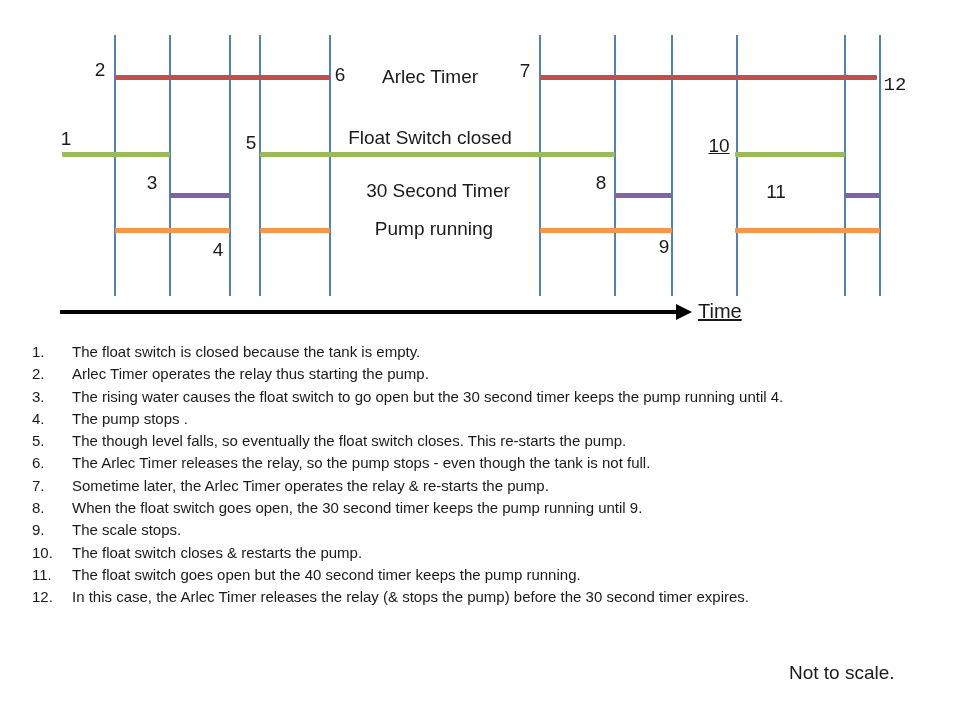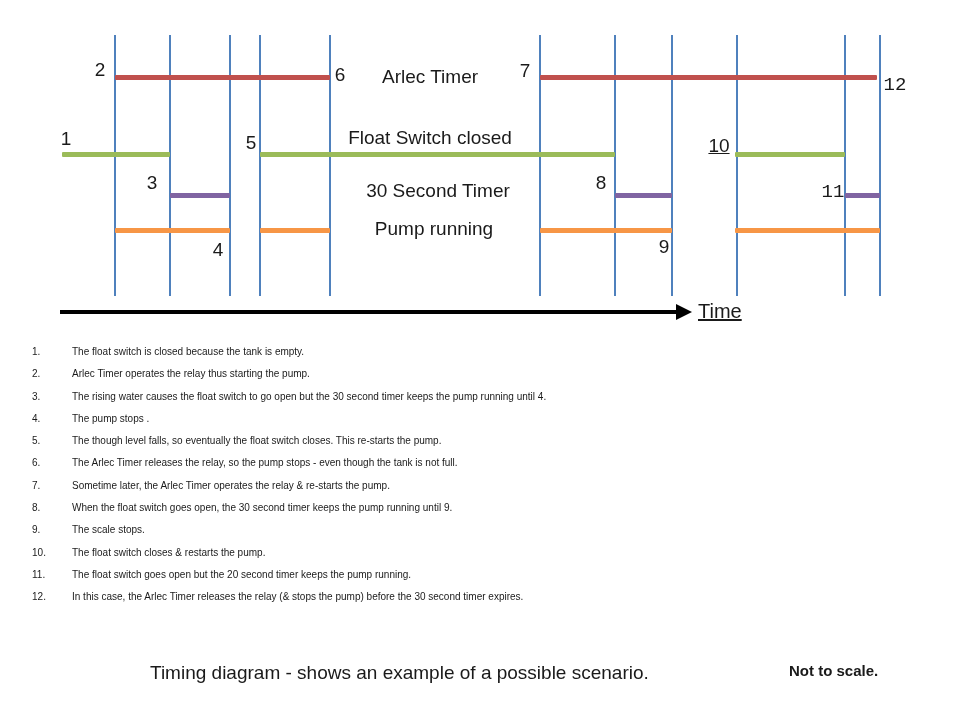--- a/index.html
+++ b/index.html
@@ -53,21 +53,21 @@
     font-size: 20px;
     white-space: nowrap;
     text-decoration: underline;
   }
   #notes-list {
     position: absolute;
     left: 32px;
     top: 341px;
     width: 900px;
     list-style: none;
-    font-size: 10px;
+    font-size: 15px;
     line-height: 22.3px;
     counter-reset: note;
   }
   #notes-list li {
     counter-increment: note;
     position: relative;
     padding-left: 40px;
     white-space: nowrap;
   }
   #notes-list li::before {
@@ -79,23 +79,22 @@
     position: absolute;
     left: 150px;
     top: 662px;
     font-size: 19px;
     white-space: nowrap;
   }
   .caption-note {
     position: absolute;
     left: 789px;
     top: 662px;
-    font-size: 15px;
+    font-size: 19px;
     white-space: nowrap;
-    font-weight: bold;
   }
 </style>
 </head>
 <body>
 
 <div class="slide">
 
   <div class="diagram">
     <div id="vlines">
         <div class="vline" style="left: 115px; top: 35px; height: 261px; background: rgb(79, 129, 189);"></div>
@@ -128,21 +127,21 @@
         <span class="evlabel" style="left: 66px; top: 139px;">1</span>
         <span class="evlabel" style="left: 100px; top: 70px;">2</span>
         <span class="evlabel" style="left: 152px; top: 183px;">3</span>
         <span class="evlabel" style="left: 218px; top: 250px;">4</span>
         <span class="evlabel" style="left: 251px; top: 143px;">5</span>
         <span class="evlabel" style="left: 340px; top: 75px;">6</span>
         <span class="evlabel" style="left: 525px; top: 71px;">7</span>
         <span class="evlabel" style="left: 601px; top: 183px;">8</span>
         <span class="evlabel" style="left: 664px; top: 247px;">9</span>
         <span class="evlabel" style="left: 719px; top: 146px; text-decoration: underline;">10</span>
-        <span class="evlabel" style="left: 833px; top: 192px; font-family: Liberation Mono, monospace;">11</span>
+        <span class="evlabel" style="left: 776px; top: 192px;">11</span>
         <span class="evlabel" style="left: 895px; top: 85px; font-family: Liberation Mono, monospace;">12</span>
       </div>
     <div id="series-labels">
         <span class="serlabel" style="left: 430px; top: 77px;">Arlec Timer</span>
         <span class="serlabel" style="left: 430px; top: 138px;">Float Switch closed</span>
         <span class="serlabel" style="left: 438px; top: 191px;">30 Second  Timer</span>
         <span class="serlabel" style="left: 434px; top: 229px;">Pump running</span>
       </div>
 
     <div>
@@ -156,20 +155,19 @@
       <li>The float switch is closed because the tank is empty.</li>
       <li>Arlec Timer operates the relay thus starting the pump.</li>
       <li>The rising water causes the float switch to go open but the 30 second timer keeps the pump running until 4.</li>
       <li>The pump stops .</li>
       <li>The though level falls, so eventually the float switch closes.  This re-starts the pump.</li>
       <li>The Arlec Timer releases the relay, so the pump stops - even though the tank is not full.</li>
       <li>Sometime later, the Arlec Timer operates the relay &amp; re-starts the pump.</li>
       <li>When the float switch goes open, the 30 second timer keeps the pump running until 9.</li>
       <li>The scale stops.</li>
       <li>The float switch closes &amp; restarts the pump.</li>
-      <li>The float switch goes open but the 20 second timer keeps the pump running.</li>
+      <li>The float switch goes open but the 40 second timer keeps the pump running.</li>
       <li>In this case, the Arlec Timer releases the relay (&amp; stops the pump) before the 30 second timer expires.</li>
     </ol>
 
-  <span class="caption-main">Timing diagram - shows an example of a possible scenario.</span>
   <span class="caption-note">Not to scale.</span>
 
 </div>
 
 </body></html>

